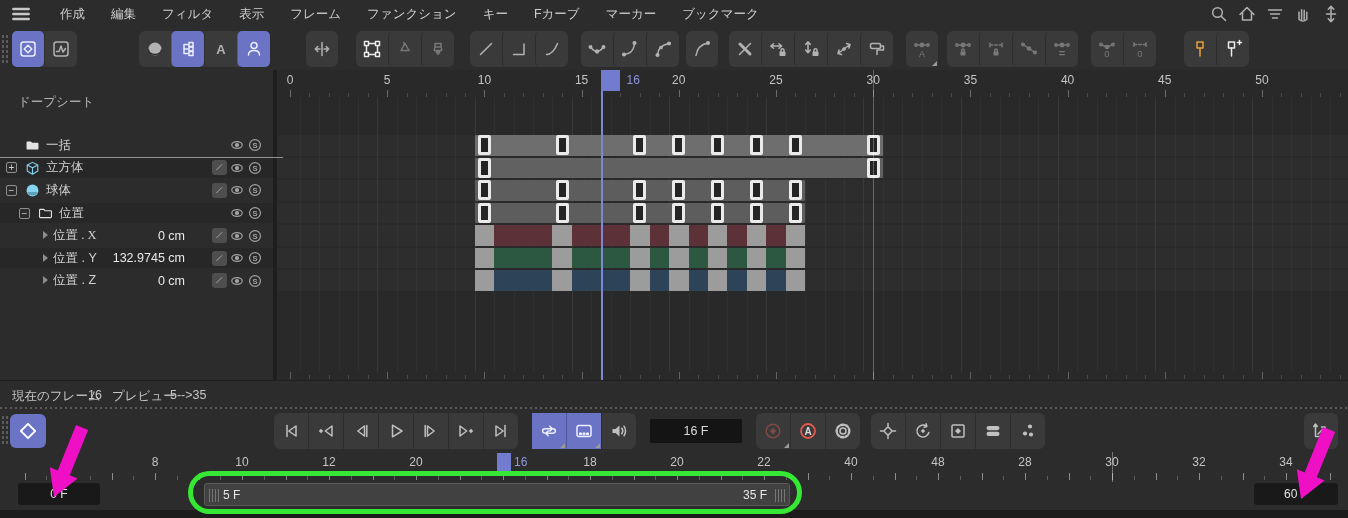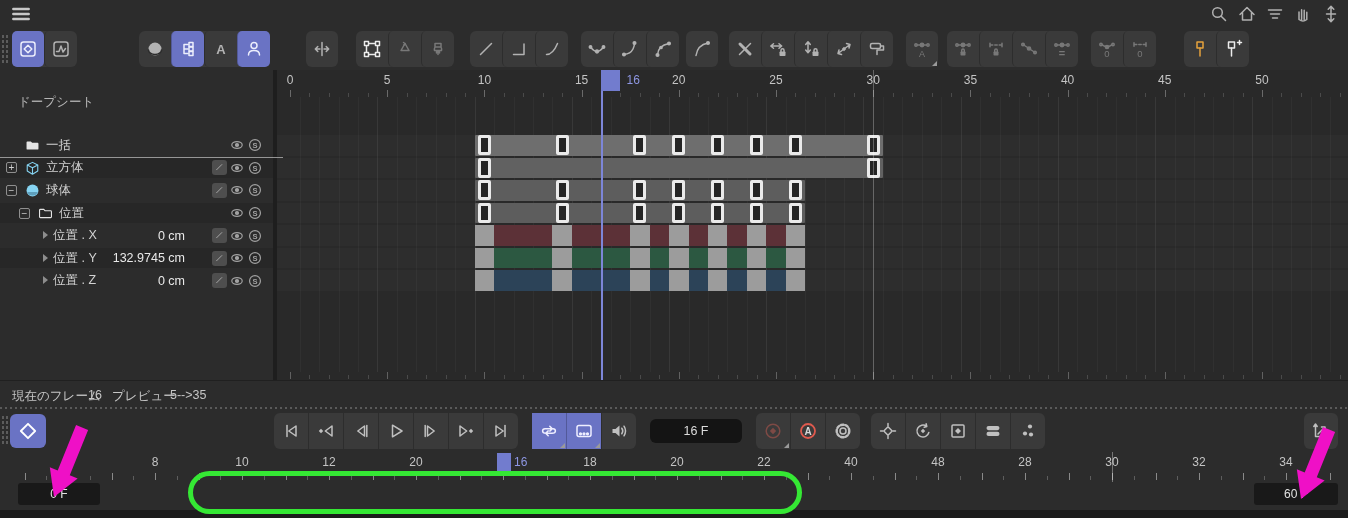--- a/index.html
+++ b/index.html
@@ -56,21 +56,21 @@
   #statusbar .stxt{position:absolute;top:7px;font-size:12.5px;color:#c6c6c6;white-space:nowrap;}
   #dotline{position:absolute;left:0;top:26px;width:1348px;height:2px;
            background-image:repeating-linear-gradient(90deg,#5a5a5a 0 2px,transparent 2px 5px);}
   
   #transport{position:absolute;left:0;top:410px;width:1348px;height:42px;background:#2c2c2c;}
   .pbtn{width:34px;display:flex;align-items:center;justify-content:center;color:#c0c0c0;position:relative;}
   .pbtn + .pbtn{border-left:1px solid rgba(0,0,0,0.22);}
   .pbtn.active{background:#6a73c4;color:#eef;}
   #bluekey{position:absolute;left:10px;top:4px;width:36px;height:34px;background:#6a73c4;border-radius:6px;
            display:flex;align-items:center;justify-content:center;color:#fff;}
-  #framefield{position:absolute;left:650px;top:9px;width:92px;height:24px;background:#141414;border-radius:6px;
+  #framefield{position:absolute;left:650px;top:9px;width:92px;height:24px;background:#141414;border-radius:1px;
               color:#dcdcdc;display:flex;align-items:center;justify-content:center;font-size:12.5px;}
   
   #miniruler{position:absolute;left:0;top:452px;width:1348px;height:30px;background:#2c2c2c;}
   #sliderrow{position:absolute;left:0;top:482px;width:1348px;height:28px;background:#2c2c2c;}
   .ffield{position:absolute;top:1px;height:22px;background:#191919;border-radius:3px;color:#e2e2e2;
           display:flex;align-items:center;justify-content:center;font-size:12px;}
   #rangebar{position:absolute;left:204px;top:1px;width:586px;height:23px;background:#414141;border:1px solid #5a5a5a;
             border-radius:3px;box-sizing:border-box;color:#e8e8e8;font-size:12px;}
   .bargrip{position:absolute;top:5px;width:10px;height:13px;
            background-image:repeating-linear-gradient(90deg,#757575 0 1px,transparent 1px 3px);}
@@ -86,20 +86,32 @@
 <body>
 
 <div id="app">
 
   <div id="menubar">
     <span class="burger">
         <svg class="ic" viewBox="0 0 20 20" width="22" height="22" fill="none" stroke="currentColor" stroke-width="1.5" stroke-linecap="round" stroke-linejoin="round">
           <path d="M3 5.5 H17 M3 10 H17 M3 14.5 H17" stroke-width="2.2"></path>
         </svg>
       </span>
+    <span id="menuitems" style="display:flex;">
+        <span class="mitem">作成</span>
+        <span class="mitem">編集</span>
+        <span class="mitem">フィルタ</span>
+        <span class="mitem">表示</span>
+        <span class="mitem">フレーム</span>
+        <span class="mitem">ファンクション</span>
+        <span class="mitem">キー</span>
+        <span class="mitem">Fカーブ</span>
+        <span class="mitem">マーカー</span>
+        <span class="mitem">ブックマーク</span>
+      </span>
     <span id="menuicons">
         <span class="micon">
           <svg class="ic" viewBox="0 0 20 20" width="20" height="20" fill="none" stroke="currentColor" stroke-width="1.5" stroke-linecap="round" stroke-linejoin="round">
             <circle cx="8.5" cy="8.5" r="4.8"></circle>
             <path d="M12.2 12.2 L16.5 16.5"></path>
           </svg>
         </span>
         <span class="micon">
           <svg class="ic" viewBox="0 0 20 20" width="20" height="20" fill="none" stroke="currentColor" stroke-width="1.5" stroke-linecap="round" stroke-linejoin="round">
             <path d="M3 10.5 L10 3.5 L17 10.5 M5.5 8.5 V16 H14.5 V8.5"></path>
@@ -458,21 +470,21 @@
           <div style="color: rgb(162, 162, 162);">
             <svg class="ic" viewBox="0 0 20 20" width="16" height="16" fill="none" stroke="currentColor" stroke-width="1.5" stroke-linecap="round" stroke-linejoin="round">
               <circle cx="10" cy="10" r="6.8"></circle>
               <text x="10" y="13.4" text-anchor="middle" font-size="9.5" font-weight="bold" fill="currentColor" stroke="none">S</text>
             </svg>
           </div>
         </div>
       </div>
       <div class="trow" style="top: 155.28px; height: 20.6px;">
         <div class="treearrow" style="left: 43px; top: 6px;"></div>
-        <div class="lbl" style="margin-left: 53px;">位置 . X</div>
+        <div class="lbl" style="margin-left: 53px; font-family: Liberation Serif, serif;">位置 . X</div>
         <div class="val">0 cm</div>
         <div class="rowicons">
           <div class="pencil">
             <svg class="ic" viewBox="0 0 20 20" width="13" height="13" fill="none" stroke="currentColor" stroke-width="1.5" stroke-linecap="round" stroke-linejoin="round">
               <path d="M5.5 13.5 L13.5 5.5"></path>
             </svg>
           </div>
           <div style="color: rgb(162, 162, 162);">
             <svg class="ic" viewBox="0 0 20 20" width="16" height="16" fill="none" stroke="currentColor" stroke-width="1.5" stroke-linecap="round" stroke-linejoin="round">
               <ellipse cx="10" cy="10" rx="6.5" ry="4.2"></ellipse>
@@ -999,20 +1011,26 @@
       <div class="tick" style="left: 1307.75px; top: 24px; height: 4px; background: rgb(93, 93, 93);"></div>
       <div class="tick" style="left: 1329.5px; top: 21px; height: 7px; background: rgb(138, 138, 138);"></div>
       <div style="position: absolute; top: 0px; width: 1px; height: 30px; background: rgba(255, 255, 255, 0.35); left: 1112px;"></div>
       <div style="position: absolute; top: 1px; width: 14px; height: 18px; background: rgb(114, 124, 206); left: 497px;"></div>
       <div style="position: absolute; top: 3px; color: rgb(141, 150, 226); font-size: 12px; left: 514px;">16</div>
     </div>
 
   <div id="sliderrow">
     <div class="ffield" style="left:18px;width:82px">0 F</div>
     <div class="ffield" style="left:1254px;width:84px">60 F</div>
+    <div id="rangebar">
+      <div class="bargrip" style="left:4px"></div>
+      <div class="bargrip" style="right:4px"></div>
+      <span style="position:absolute;left:18px;top:4px">5 F</span>
+      <span style="position:absolute;right:22px;top:4px">35 F</span>
+    </div>
   </div>
   <div id="bottomstrip"></div>
 
   <div id="greenbox" style="border-color: rgb(53, 232, 52);"></div>
   <svg id="anno" width="1348" height="518">
       <path d="M0 0 L15 -26 L6.5 -26 L6.5 -75 L-6.5 -75 L-6.5 -26 L-15 -26 Z" fill="#ef10c6" transform="translate(54 497) rotate(22)"></path>
       <path d="M0 0 L15 -26 L6.5 -26 L6.5 -75 L-6.5 -75 L-6.5 -26 L-15 -26 Z" fill="#ef10c6" transform="translate(1301 499) rotate(22)"></path>
     </svg>
 </div>
 

